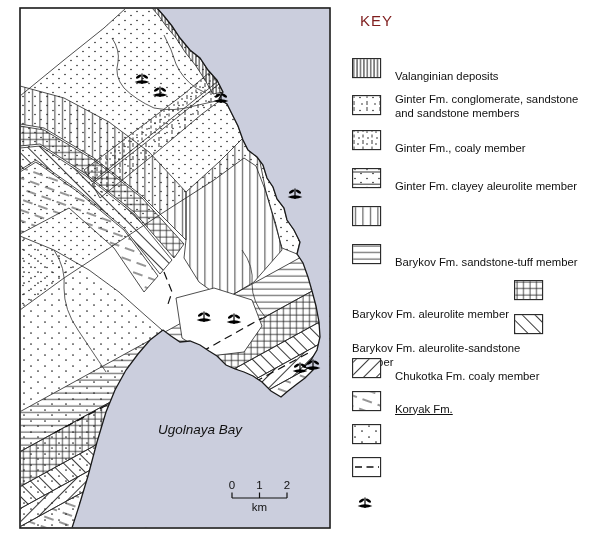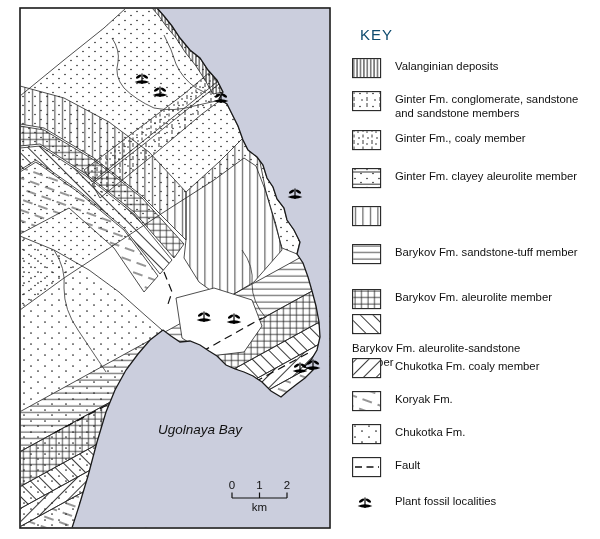--- a/index.html
+++ b/index.html
@@ -1,21 +1,21 @@
 <!DOCTYPE html>
 <html><head>
 <meta charset="utf-8">
 <style>
   html,body{margin:0;padding:0;background:#ffffff;}
   body{width:600px;height:539px;position:relative;overflow:hidden;
        font-family:"Liberation Sans", sans-serif;color:#111;}
   #map-panel{position:absolute;left:0;top:0;width:330px;height:539px;padding-left:14px;}
   #key-panel{position:absolute;left:330px;top:0;width:270px;height:539px;}
-  .key-title{position:absolute;left:30px;top:26px;font-size:15px;letter-spacing:1px;color:#0c4a6e;}
-  .key-item{position:absolute;left:22px;display:flex;align-items:flex-start;}
+  .key-title{position:absolute;left:30px;top:12px;font-size:15px;letter-spacing:1px;color:#7f1d1d;}
+  .key-item{position:absolute;left:22px;display:flex;align-items:flex-end;}
   .key-swatch{flex:0 0 auto;width:30px;margin-right:13px;}
   .key-label{font-size:11.3px;line-height:13.5px;color:#111;width:205px;padding-top:3px;}
   svg text{font-family:"Liberation Sans", sans-serif;}
 </style>
 </head>
 <body>
 
 <div id="map-panel">
 <svg id="map-svg" width="330" height="539" viewBox="0 0 330 539">
   <defs>
@@ -184,62 +184,59 @@
             <rect x="1.2" y="2.2" width="26.8" height="17.8" fill="url(#p-sandy)"></rect>
           </svg></span>
       </div>
       <div class="key-item" style="top: 243px;">
         <span class="key-swatch"><svg width="30" height="22" viewBox="0 0 30 22">
             <rect x="0.6" y="1.6" width="28" height="19" fill="#fff" stroke="#222" stroke-width="1.1"></rect>
             <rect x="1.2" y="2.2" width="26.8" height="17.8" fill="url(#p-tuff)"></rect>
           </svg></span>
         <span class="key-label">Barykov Fm. sandstone-tuff member</span>
       </div>
-      <div class="key-item" style="top: 288px;">
+      <div class="key-item" style="top: 279px; flex-direction: column;">
         <span class="key-swatch"><svg width="30" height="22" viewBox="0 0 30 22">
             <rect x="0.6" y="1.6" width="28" height="19" fill="#fff" stroke="#222" stroke-width="1.1"></rect>
             <rect x="1.2" y="2.2" width="26.8" height="17.8" fill="url(#p-grid)"></rect>
           </svg></span>
         <span class="key-label">Barykov Fm. aleurolite member</span>
       </div>
       <div class="key-item" style="top: 313px; flex-direction: column;">
         <span class="key-swatch"><svg width="30" height="22" viewBox="0 0 30 22">
             <rect x="0.6" y="1.6" width="28" height="19" fill="#fff" stroke="#222" stroke-width="1.1"></rect>
             <rect x="1.2" y="2.2" width="26.8" height="17.8" fill="url(#p-hbwd)"></rect>
           </svg></span>
         <span class="key-label">Barykov Fm. aleurolite-sandstone member</span>
       </div>
       <div class="key-item" style="top: 357px;">
         <span class="key-swatch"><svg width="30" height="22" viewBox="0 0 30 22">
             <rect x="0.6" y="1.6" width="28" height="19" fill="#fff" stroke="#222" stroke-width="1.1"></rect>
             <rect x="1.2" y="2.2" width="26.8" height="17.8" fill="url(#p-hfwd)"></rect>
           </svg></span>
         <span class="key-label">Chukotka Fm. coaly member</span>
       </div>
-      <div class="key-item" style="top: 390px;">
+      <div class="key-item" style="top: 390px; text-decoration: underline;">
         <span class="key-swatch"><svg width="30" height="22" viewBox="0 0 30 22">
             <rect x="0.6" y="1.6" width="28" height="19" fill="#fff" stroke="#222" stroke-width="1.1"></rect>
             <rect x="1.2" y="2.2" width="26.8" height="17.8" fill="url(#p-koryak)"></rect>
           </svg></span>
         <span class="key-label">Koryak Fm.</span>
       </div>
       <div class="key-item" style="top: 423px;">
         <span class="key-swatch"><svg width="30" height="22" viewBox="0 0 30 22">
             <rect x="0.6" y="1.6" width="28" height="19" fill="#fff" stroke="#222" stroke-width="1.1"></rect>
             <rect x="1.2" y="2.2" width="26.8" height="17.8" fill="url(#p-chuk)"></rect>
           </svg></span>
-        <span class="key-label">Chukotka Fm.</span>
       </div>
       <div class="key-item" style="top: 456px;">
         <span class="key-swatch"><svg width="30" height="22" viewBox="0 0 30 22">
             <rect x="0.6" y="1.6" width="28" height="19" fill="#fff" stroke="#222" stroke-width="1.1"></rect>
             <path d="M3,11 H27" stroke="#111" stroke-width="1.4" stroke-dasharray="7 4.5" fill="none"></path>
           </svg></span>
-        <span class="key-label">Fault</span>
       </div>
       <div class="key-item" style="top: 492px;">
         <span class="key-swatch"><svg width="30" height="22" viewBox="0 0 30 22">
             <use href="#plant-sym" x="13" y="14"></use>
           </svg></span>
-        <span class="key-label">Plant fossil localities</span>
       </div>
     </div>
 </div>
 
 </body></html>

